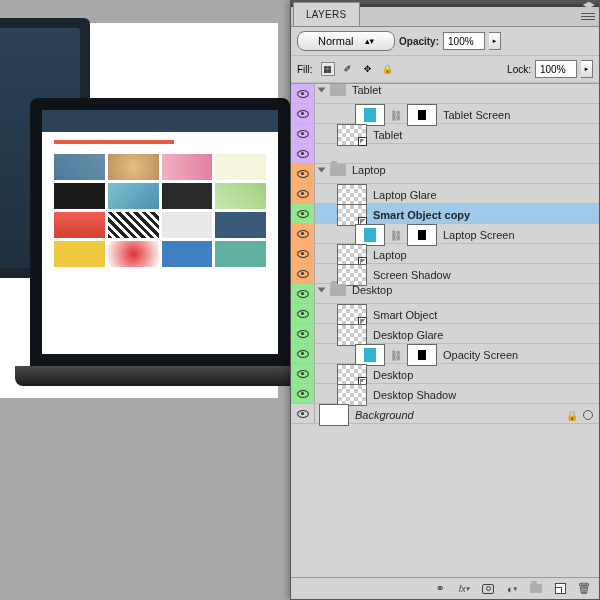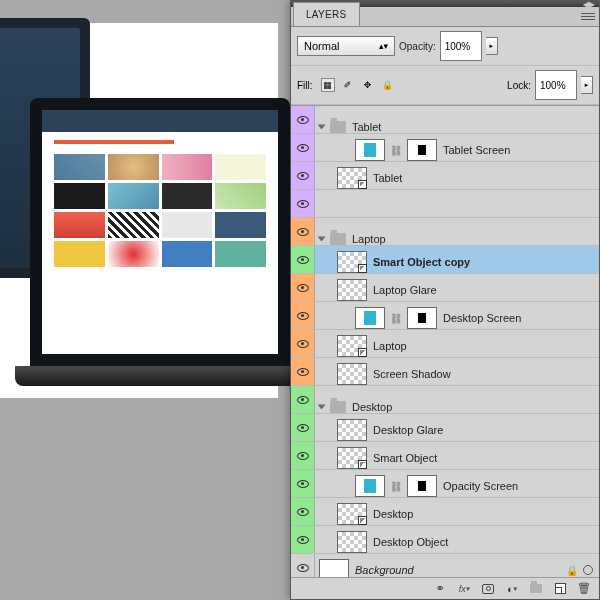--- a/index.html
+++ b/index.html
@@ -37,31 +37,31 @@
 
 
 .layers-panel { position: absolute; right: 0; top: 0; width: 310px; height: 600px; background: #d4d4d4; border: 1px solid #555; display: flex; flex-direction: column; box-shadow: -2px 0 8px rgba(0,0,0,0.3); }
 .panel-top { height: 6px; background: linear-gradient(180deg, #5a5a5a, #3a3a3a); display: flex; justify-content: flex-end; align-items: center; padding: 0 4px; }
 .panel-top .arrows { color: #ccc; font-size: 8px; }
 .panel-tabs { height: 20px; background: #c8c8c8; border-bottom: 1px solid #888; display: flex; align-items: flex-end; position: relative; }
 .tab { padding: 6px 12px; background: #d4d4d4; border: 1px solid #888; border-bottom: none; font-size: 10px; letter-spacing: 0.3px; color: #222; margin-left: 2px; }
 .tab-menu { position: absolute; right: 4px; top: 4px; width: 14px; height: 12px; }
 .tab-menu span { display: block; height: 1px; background: #555; margin: 2px 0; }
 .panel-row { display: flex; align-items: center; padding: 4px 6px; gap: 4px; border-bottom: 1px solid #bbb; }
-.blend-select { flex: 0 0 98px; height: 20px; border: 1px solid #777; border-radius: 0; background: linear-gradient(#fff,#e0e0e0); display: flex; align-items: center; padding: 0 6px; font-size: 11px; justify-content: space-between; }
-.opacity-label { font-size: 10px; color: #222; }
-.pct-box { width: 42px; height: 30px; border: 1px solid #777; background: #fff; font-size: 10px; display: flex; align-items: center; padding: 0 4px; }
+.blend-select { flex: 0 0 98px; height: 20px; border: 1px solid #777; border-radius: 8px; background: linear-gradient(#fff,#e0e0e0); display: flex; align-items: center; padding: 0 20px; font-size: 11px; justify-content: space-between; }
+.opacity-label { font-size: 10px; color: #222; font-weight: bold; }
+.pct-box { width: 42px; height: 18px; border: 1px solid #777; background: #fff; font-size: 10px; display: flex; align-items: center; padding: 0 4px; }
 .mini-arrow { width: 12px; height: 18px; border: 1px solid #777; border-left: none; background: linear-gradient(#fff,#ddd); display: flex; align-items: center; justify-content: center; font-size: 7px; }
 .lock-row { font-size: 10px; }
 .lock-icons { display: flex; gap: 6px; margin-left: 4px; }
 .lock-icon { width: 14px; height: 14px; border: 1px solid #888; background: #e8e8e8; display: flex; align-items: center; justify-content: center; font-size: 9px; }
 
 
 .layers-list { flex: 1; overflow-y: auto; border-top: 1px solid #999; }
-.layer { display: flex; align-items: flex-end; height: 28px; border-bottom: 1px solid #bbb; background: #d4d4d4; }
+.layer { display: flex; align-items: flex-start; height: 20px; border-bottom: 1px solid #bbb; background: #d4d4d4; }
 .layer.selected { background: #9ec9e8; }
 .vis-col { width: 24px; height: 100%; border-right: 1px solid #aaa; display: flex; align-items: center; justify-content: center; }
 .eye { width: 12px; height: 8px; border: 1px solid #333; border-radius: 50%; position: relative; }
 .eye::after { content: ''; position: absolute; width: 3px; height: 3px; background: #333; border-radius: 50%; top: 1px; left: 3px; }
 .purple .vis-col { background: #d4b0ff; }
 .orange .vis-col { background: #ffb070; }
 .green .vis-col { background: #90e890; }
 .gray .vis-col { background: #d4d4d4; }
 .layer-content { flex: 1; display: flex; align-items: center; gap: 6px; padding-left: 4px; }
 .indent-1 { padding-left: 22px; }
@@ -202,49 +202,49 @@
       <div class="layer orange">
     <div class="vis-col">
           <div class="eye"></div>
         </div>
     <div class="layer-content">
       <span class="disc"></span>
       <span class="folder-icon"></span>
       <span class="layer-name">Laptop</span>
     </div>
   </div>
-      <div class="layer green selected">
-      <div class="vis-col">
-          <div class="eye"></div>
-        </div>
-      <div class="layer-content indent-1">
-        <div class="thumb">
-            <div class="smart-badge"></div>
-          </div>
-        <span class="layer-name bold">Smart Object copy</span>
-      </div>
-    </div>
       <div class="layer orange ">
       <div class="vis-col">
           <div class="eye"></div>
         </div>
       <div class="layer-content indent-1">
         <div class="thumb"></div>
         <span class="layer-name ">Laptop Glare</span>
+      </div>
+    </div>
+      <div class="layer green selected">
+      <div class="vis-col">
+          <div class="eye"></div>
+        </div>
+      <div class="layer-content indent-1">
+        <div class="thumb">
+            <div class="smart-badge"></div>
+          </div>
+        <span class="layer-name bold">Smart Object copy</span>
       </div>
     </div>
       <div class="layer orange ">
       <div class="vis-col">
           <div class="eye"></div>
         </div>
       <div class="layer-content indent-2">
         <div class="thumb solid-cyan"></div>
         <span class="link-icon">⛓</span>
         <div class="thumb mask"></div>
-        <span class="layer-name ">Desktop Screen</span>
+        <span class="layer-name ">Laptop Screen</span>
       </div>
     </div>
       <div class="layer orange ">
       <div class="vis-col">
           <div class="eye"></div>
         </div>
       <div class="layer-content indent-1">
         <div class="thumb">
             <div class="smart-badge"></div>
           </div>
@@ -268,33 +268,33 @@
       <span class="disc"></span>
       <span class="folder-icon"></span>
       <span class="layer-name">Desktop</span>
     </div>
   </div>
       <div class="layer green ">
       <div class="vis-col">
           <div class="eye"></div>
         </div>
       <div class="layer-content indent-1">
+        <div class="thumb">
+            <div class="smart-badge"></div>
+          </div>
+        <span class="layer-name ">Smart Object</span>
+      </div>
+    </div>
+      <div class="layer green ">
+      <div class="vis-col">
+          <div class="eye"></div>
+        </div>
+      <div class="layer-content indent-1">
         <div class="thumb"></div>
         <span class="layer-name ">Desktop Glare</span>
-      </div>
-    </div>
-      <div class="layer green ">
-      <div class="vis-col">
-          <div class="eye"></div>
-        </div>
-      <div class="layer-content indent-1">
-        <div class="thumb">
-            <div class="smart-badge"></div>
-          </div>
-        <span class="layer-name ">Smart Object</span>
       </div>
     </div>
       <div class="layer green ">
       <div class="vis-col">
           <div class="eye"></div>
         </div>
       <div class="layer-content indent-2">
         <div class="thumb solid-cyan"></div>
         <span class="link-icon">⛓</span>
         <div class="thumb mask"></div>
@@ -311,21 +311,21 @@
           </div>
         <span class="layer-name ">Desktop</span>
       </div>
     </div>
       <div class="layer green ">
       <div class="vis-col">
           <div class="eye"></div>
         </div>
       <div class="layer-content indent-1">
         <div class="thumb"></div>
-        <span class="layer-name ">Desktop Object</span>
+        <span class="layer-name ">Desktop Shadow</span>
       </div>
     </div>
       <div class="layer gray">
   <div class="vis-col">
           <div class="eye"></div>
         </div>
   <div class="layer-content">
     <div class="thumb white-solid"></div>
     <span class="layer-name italic">Background</span>
     <div class="layer-right">

